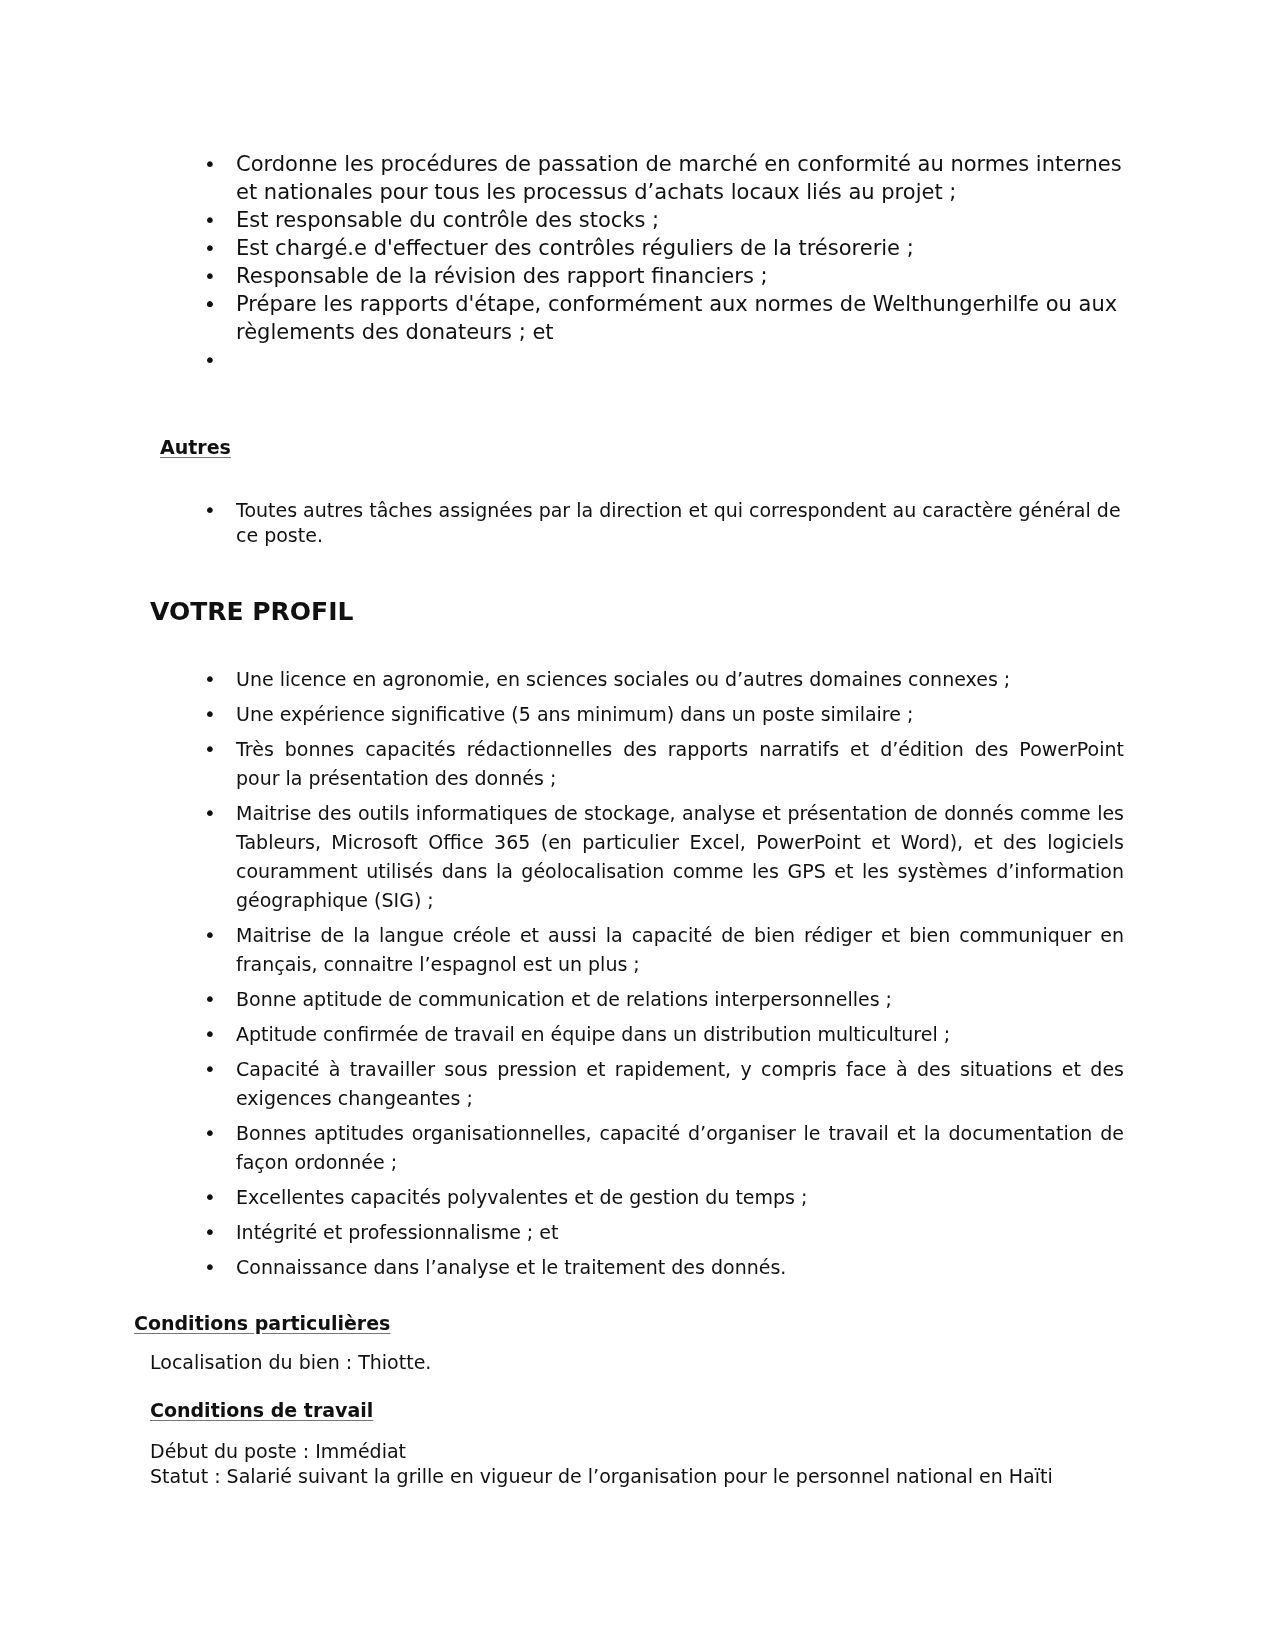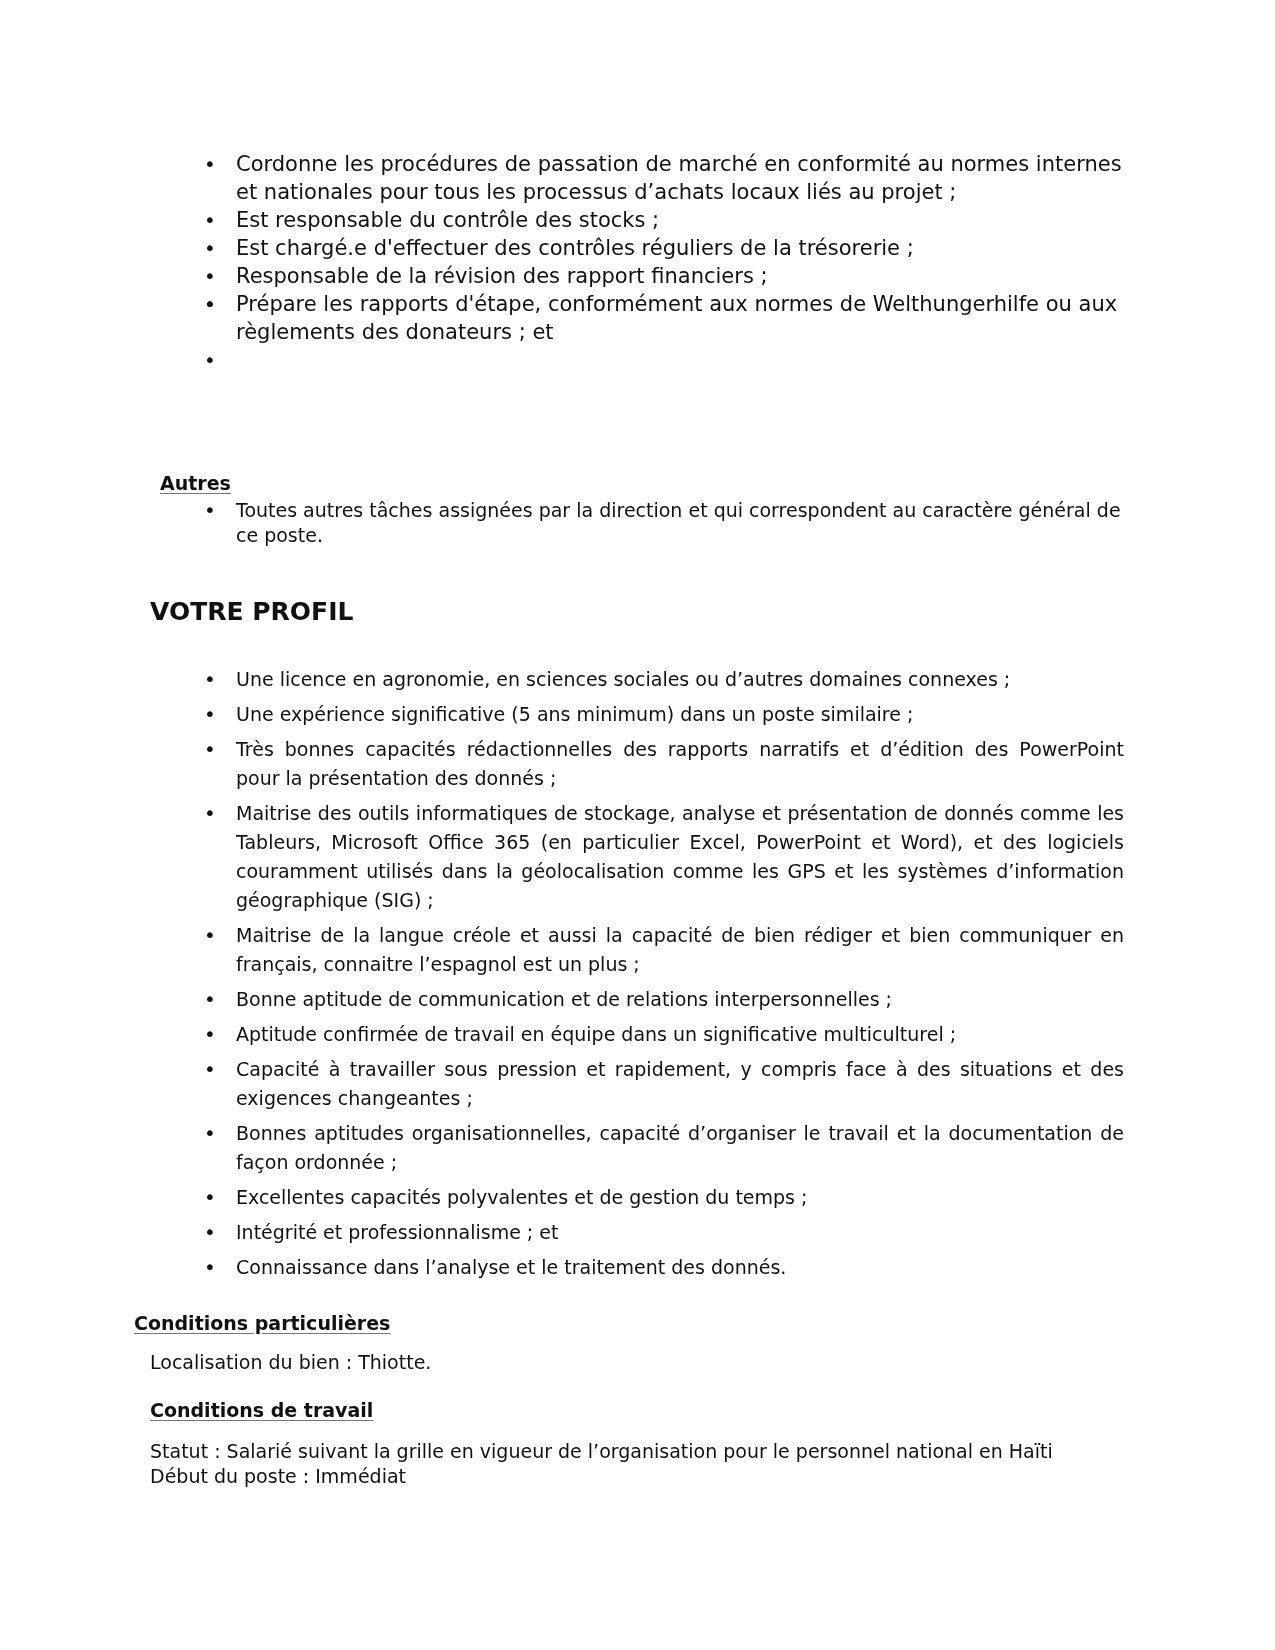--- a/index.html
+++ b/index.html
@@ -9,21 +9,21 @@
   ul { list-style: none; margin: 0; padding: 0; }
   .list li { position: relative; padding-left: 86px; }
   .list li .bullet { position: absolute; left: 54px; top: 0; font-size: 20px; }
   
   #tasks { position: absolute; left: 150px; top: 150px; width: 974px;
            font-size: 21px; line-height: 28px; }
   #tasks li .bullet { line-height: 28px; }
   
   .h-under { font-weight: bold; text-decoration: underline; text-decoration-color: #777;
              text-underline-offset: 3px; font-size: 19px; }
-  #autres-h { position: absolute; left: 160px; top: 472px; }
+  #autres-h { position: absolute; left: 160px; top: 436px; }
   #autres-list { position: absolute; left: 150px; top: 498px; width: 974px;
                  font-size: 19px; line-height: 25px; }
   #profil-h { position: absolute; left: 150px; top: 597px; font-weight: bold; font-size: 25px; }
   #profil-list { position: absolute; left: 150px; top: 665px; width: 974px;
                  font-size: 19px; line-height: 29px; text-align: justify; }
   #profil-list li { margin-bottom: 6px; }
   #profil-list li .bullet { line-height: 29px; }
   #cp-h { position: absolute; left: 134px; top: 1312px; }
   #cp-text { position: absolute; left: 150px; top: 1351px; font-size: 19px; }
   #ct-h { position: absolute; left: 150px; top: 1399px; text-align: center; }
@@ -50,30 +50,30 @@
   </ul>
 
   <div id="profil-h">VOTRE PROFIL</div>
   <ul id="profil-list" class="list">
     <li><span class="bullet">•</span><span>Une licence en agronomie, en sciences sociales ou d’autres domaines connexes ;</span></li>
     <li><span class="bullet">•</span><span>Une expérience significative (5 ans minimum) dans un poste similaire ;</span></li>
     <li><span class="bullet">•</span><span>Très bonnes capacités rédactionnelles des rapports narratifs et d’édition des PowerPoint pour la présentation des donnés ;</span></li>
     <li><span class="bullet">•</span><span>Maitrise des outils informatiques de stockage, analyse et présentation de donnés comme les Tableurs, Microsoft Office 365 (en particulier Excel, PowerPoint et Word), et des logiciels couramment utilisés dans la géolocalisation comme les GPS et les systèmes d’information géographique (SIG) ;</span></li>
     <li><span class="bullet">•</span><span>Maitrise de la langue créole et aussi la capacité de bien rédiger et bien communiquer en français, connaitre l’espagnol est un plus ;</span></li>
     <li><span class="bullet">•</span><span>Bonne aptitude de communication et de relations interpersonnelles ;</span></li>
-    <li><span class="bullet">•</span><span>Aptitude confirmée de travail en équipe dans un significative multiculturel ;</span></li>
+    <li><span class="bullet">•</span><span>Aptitude confirmée de travail en équipe dans un distribution multiculturel ;</span></li>
     <li><span class="bullet">•</span><span>Capacité à travailler sous pression et rapidement, y compris face à des situations et des exigences changeantes ;</span></li>
     <li><span class="bullet">•</span><span>Bonnes aptitudes organisationnelles, capacité d’organiser le travail et la documentation de façon ordonnée ;</span></li>
     <li><span class="bullet">•</span><span>Excellentes capacités polyvalentes et de gestion du temps ;</span></li>
     <li><span class="bullet">•</span><span>Intégrité et professionnalisme ; et</span></li>
     <li><span class="bullet">•</span><span>Connaissance dans l’analyse et le traitement des donnés.</span></li>
   </ul>
 
   <div id="cp-h" class="h-under">Conditions particulières</div>
   <div id="cp-text">Localisation du bien : Thiotte.</div>
 
   <div id="ct-h" class="h-under">Conditions de travail</div>
   <div id="ct-text">
+    <div>Début du poste : Immédiat</div>
     <div>Statut : Salarié suivant la grille en vigueur de l’organisation pour le personnel national en Haïti</div>
-    <div>Début du poste : Immédiat</div>
   </div>
 
 </div>
 
 </body></html>

